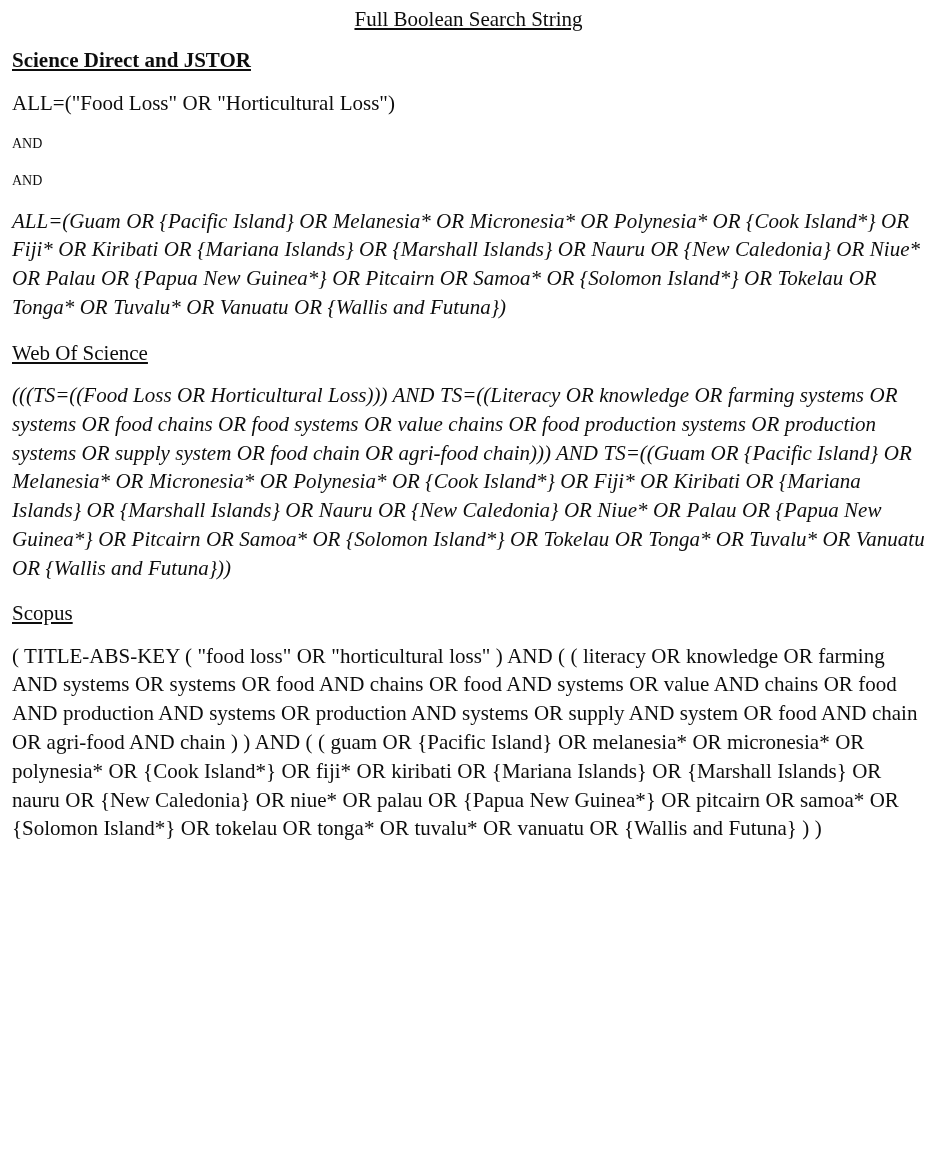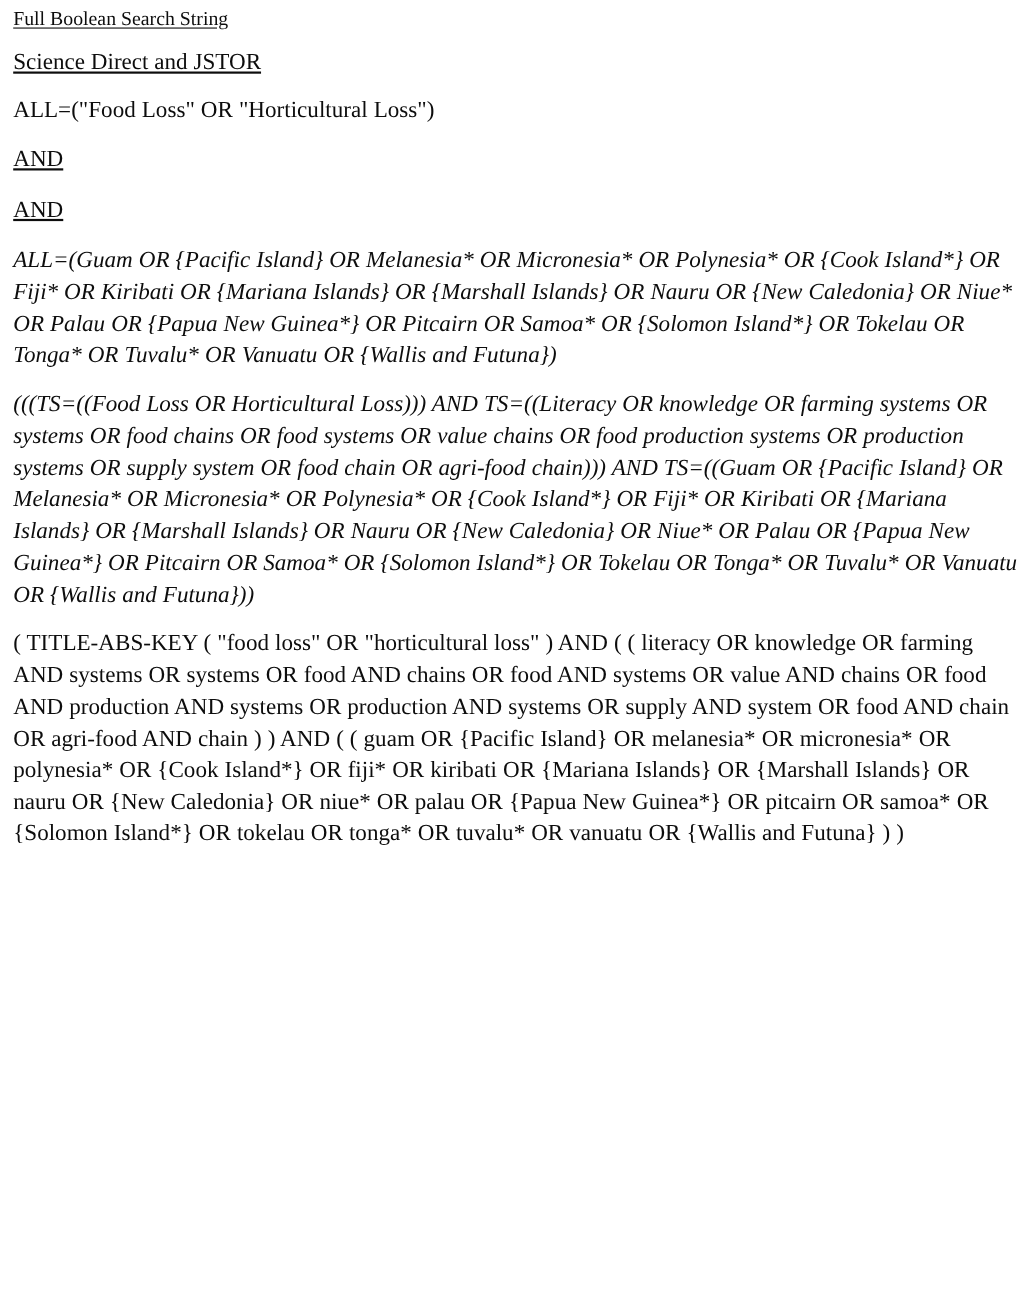--- a/index.html
+++ b/index.html
@@ -12,69 +12,71 @@
     min-height: 1174px;
     font-family: "Liberation Serif", serif;
     color: #0d0d0d;
   }
   .page {
     width: 935px;
     box-sizing: border-box;
     padding: 6px 10px 10px 12px;
   }
   .heading {
-    font-size: 18px;
+    font-size: 21px;
     line-height: 1.30;
     text-decoration: underline;
     text-underline-offset: 2px;
     margin: 0 0 14px 0;
     font-weight: 400;
+    text-align: center;
   }
   .section-heading {
     font-size: 21px;
     line-height: 1.30;
     text-decoration: underline;
     text-underline-offset: 2px;
     margin: 18px 0 14px 0;
     font-weight: 400;
   }
   .para {
     font-size: 21px;
     line-height: 1.37;
     margin: 0 0 17px 0;
     text-align: left;
     word-spacing: 0.2px;
   }
   .op {
-    font-size: 21px;
+    font-size: 14px;
     line-height: 1.37;
     margin: 0 0 17px 0;
-    text-decoration: underline;
   }
   .tight {
     margin-bottom: 16px;
     font-style: italic;
   }
   .cursor-line {
     position: relative;
   }
 </style>
 </head>
 <body>
 
 <div class="page">
 
   <h1 class="heading">Full Boolean Search String</h1>
 
-  <h2 class="section-heading" style="margin-top:0;">Science Direct and JSTOR</h2>
+  <h2 class="section-heading" style="margin-top:0;font-weight:bold;">Science Direct and JSTOR</h2>
 
   <p class="para">ALL=("Food Loss" OR "Horticultural Loss")</p>
   <p class="op">AND</p>
   <p class="op">AND</p>
   <p class="para tight">ALL=(Guam OR {Pacific Island} OR Melanesia* OR Micronesia* OR Polynesia* OR {Cook Island*} OR Fiji* OR Kiribati OR {Mariana Islands} OR {Marshall Islands} OR Nauru OR {New Caledonia} OR Niue* OR Palau OR {Papua New Guinea*} OR Pitcairn OR Samoa* OR {Solomon Island*} OR Tokelau OR Tonga* OR Tuvalu* OR Vanuatu OR {Wallis and Futuna})</p>
 
+  <h2 class="section-heading">Web Of Science</h2>
 
   <p class="para tight">(((TS=((Food Loss OR Horticultural Loss))) AND TS=((Literacy OR knowledge OR farming systems OR systems OR food chains OR food systems OR value chains OR food production systems OR production systems OR supply system OR food chain OR agri-food chain))) AND TS=((Guam OR {Pacific Island} OR Melanesia* OR Micronesia* OR Polynesia* OR {Cook Island*} OR Fiji* OR Kiribati OR {Mariana Islands} OR {Marshall Islands} OR Nauru OR {New Caledonia} OR Niue* OR Palau OR {Papua New Guinea*} OR Pitcairn OR Samoa* OR {Solomon Island*} OR Tokelau OR Tonga* OR Tuvalu* OR Vanuatu OR {Wallis and Futuna}))</p>
 
+  <h2 class="section-heading">Scopus</h2>
 
   <p class="para cursor-line">( TITLE-ABS-KEY ( "food loss" OR "horticultural loss" ) AND ( ( literacy OR knowledge OR farming AND systems OR systems OR food AND chains OR food AND systems OR value AND chains OR food AND production AND systems OR production AND systems OR supply AND system OR food AND chain OR agri-food AND chain ) ) AND ( ( guam OR {Pacific Island} OR melanesia* OR micronesia* OR polynesia* OR {Cook Island*} OR fiji* OR kiribati OR {Mariana Islands} OR {Marshall Islands} OR nauru OR {New Caledonia} OR niue* OR palau OR {Papua New Guinea*} OR pitcairn OR samoa* OR {Solomon Island*} OR tokelau OR tonga* OR tuvalu* OR vanuatu OR {Wallis and Futuna} ) )</p>
 
 </div>
 
 </body></html>

